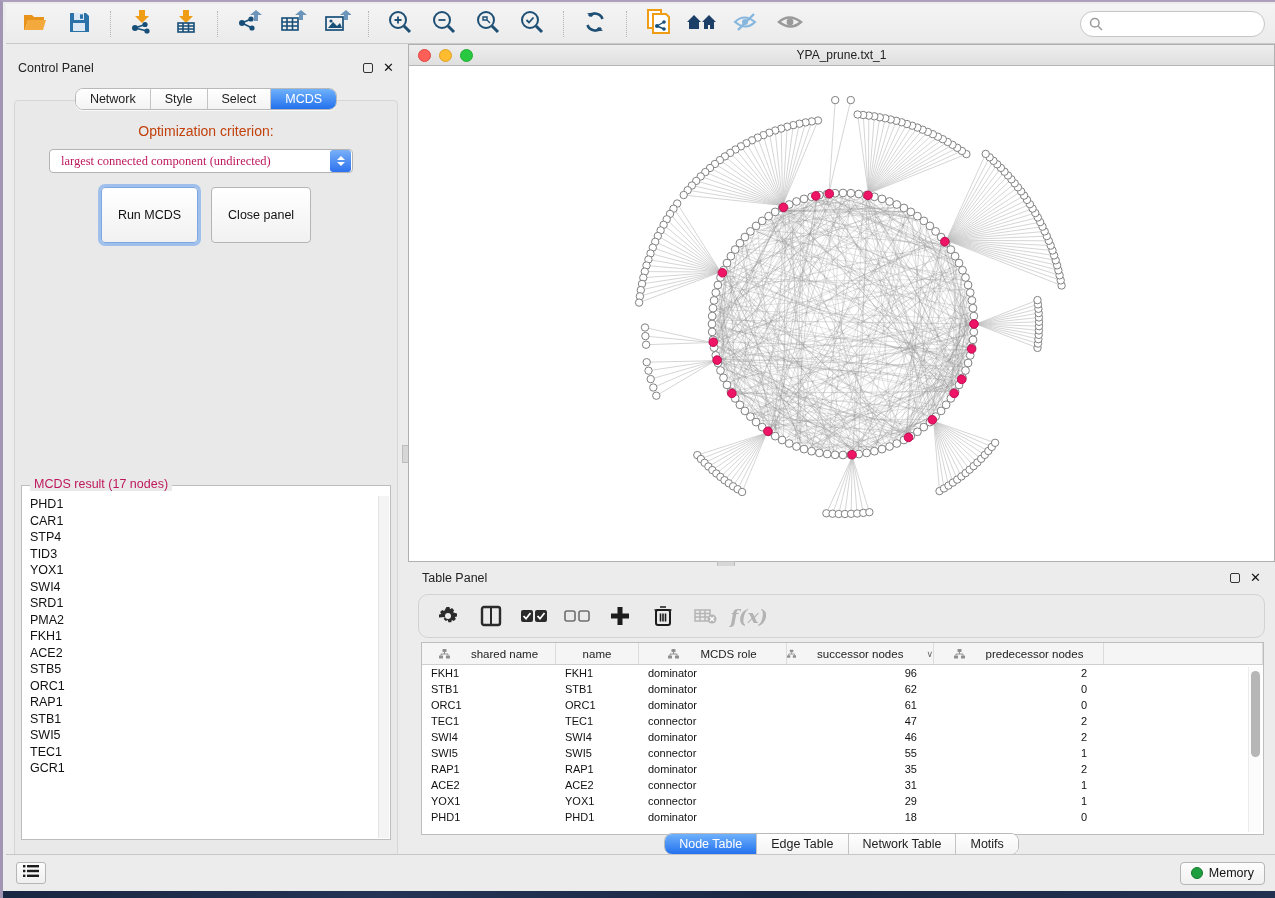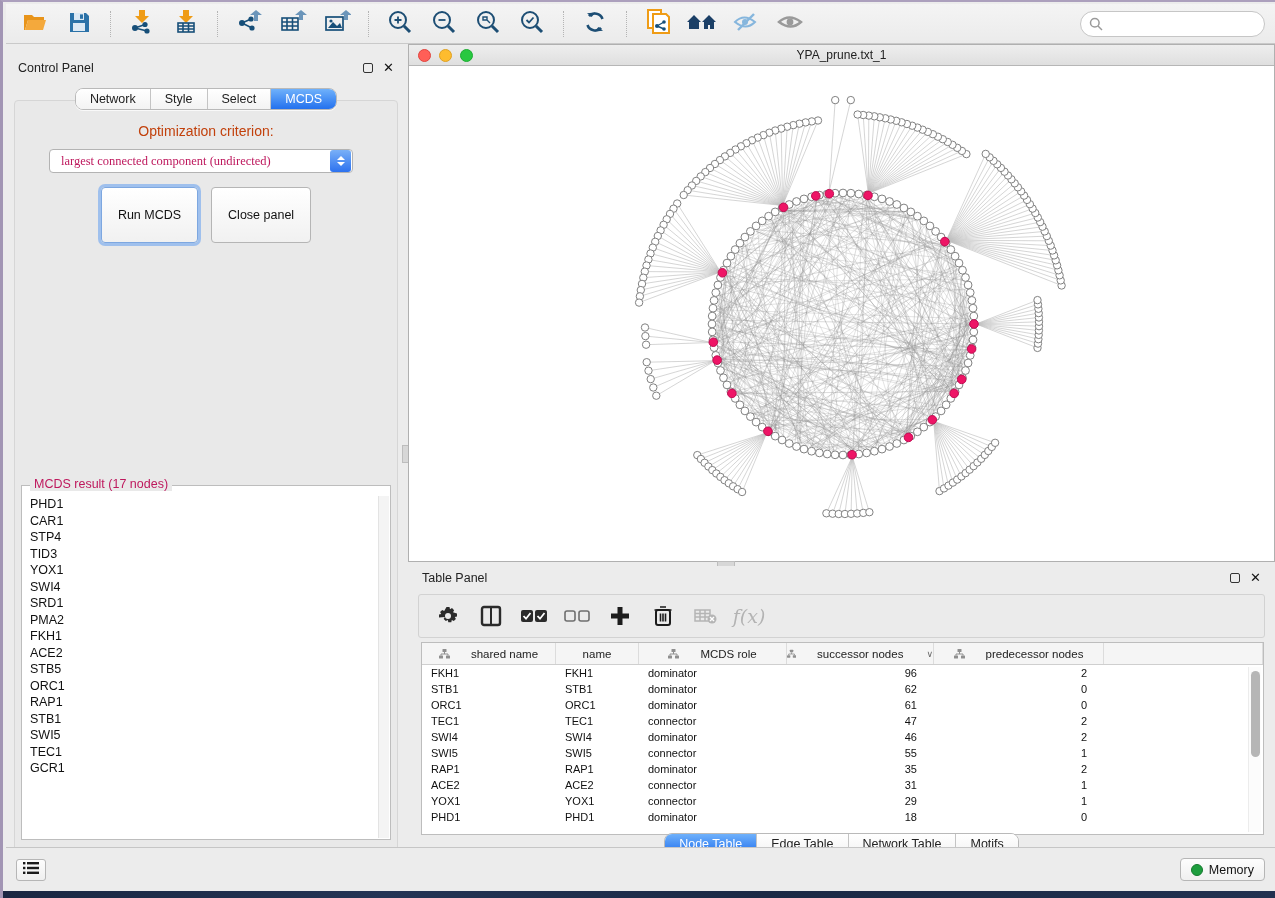--- a/index.html
+++ b/index.html
@@ -69,41 +69,41 @@
   .net-canvas { position:absolute; left:0; right:0; top:21px; bottom:0; background:#fff; }
   .net-canvas svg { display:block; }
 
   .vsplit-handle { position:absolute; left:399px; top:443px; width:8px; height:18px; background:#d7d7d7; border:1px solid #bdbdbd; }
   .hsplit-handle { position:absolute; left:714px; top:559px; width:18px; height:7px; background:#d7d7d7; border:1px solid #bdbdbd; }
 
   
   .table-panel { position:absolute; left:405px; top:564px; right:0; bottom:35px; background:#ececec; }
   .tp-head { height:24px; display:flex; align-items:center; padding:0 14px; }
   .tp-toolbar { position:absolute; left:10px; right:10px; top:28px; height:44px; background:#ebebeb;
-    border:1px solid #d2d2d2; border-radius:3px; display:flex; align-items:center; gap:17px; padding:0 16px; }
+    border:1px solid #d2d2d2; border-radius:10px; display:flex; align-items:center; gap:17px; padding:0 16px;font-weight:bold; }
   .tp-tool { display:flex; align-items:center; justify-content:center; width:26px; height:26px; }
   .fx { font-family:"DejaVu Serif",serif; font-style:italic; font-size:19px; color:#b3b3b3; }
 
   .node-table { position:absolute; left:13px; right:11px; top:76px; height:193px; background:#fff;
     border:1px solid #bdbdbd; overflow:hidden; }
   .thead { display:grid; grid-template-columns:134px 83px 148px 147px 170px 1fr; height:22px;
     background:#f5f5f5; border-bottom:1px solid #cfcfcf; }
   .th { display:flex; align-items:center; justify-content:center; gap:21px; font-size:11.5px; color:#222;
     border-right:1px solid #dcdcdc; overflow:hidden; white-space:nowrap; }
   .th .caret { color:#666; font-size:9px; margin-left:2px; }
   .trow { display:grid; grid-template-columns:134px 83px 148px 147px 170px 1fr; height:16px; }
   .td { font-size:11px; color:#111; padding-left:9px; white-space:nowrap; overflow:hidden; line-height:16px; }
   .td.num { text-align:right; padding-right:17px; }
   .table-scroll { position:absolute; top:24px; right:2px; bottom:2px; width:13px; background:#fcfcfc; border-left:1px solid #ececec; }
   .table-thumb { position:absolute; top:4px; left:2px; width:9px; height:86px; background:#b6b6b6; border-radius:5px; }
 
   .bottom-tabs-row { position:absolute; left:0; right:0; bottom:8px; display:flex; justify-content:center; }
 
   
-  .statusbar { position:absolute; left:3px; right:0; bottom:7px; height:44px; background:#ececec;
+  .statusbar { position:absolute; left:3px; right:0; bottom:7px; height:37px; background:#ececec;
     border-top:1px solid #c6c6c6; display:flex; align-items:center; padding:0 10px; }
   .status-list-btn { width:30px; height:22px; background:linear-gradient(#fdfdfd,#efefef); border:1px solid #b6b6b6;
     border-radius:3px; display:flex; align-items:center; justify-content:center; }
   .memory-btn { margin-left:auto; height:23px; background:linear-gradient(#fdfdfd,#f0f0f0); border:1px solid #b6b6b6;
     border-radius:4px; display:flex; align-items:center; gap:6px; padding:0 10px; font-size:12.5px; color:#111; }
   .mem-dot { width:12px; height:12px; border-radius:50%; background:#1e9e3e; border:1px solid #157a2e; }
   .desktop-strip { position:absolute; left:0; right:0; bottom:0; height:7px;
     background:linear-gradient(90deg,#1a2742,#243455 30%,#1b2945 60%,#223150); }
 </style>
 </head>

